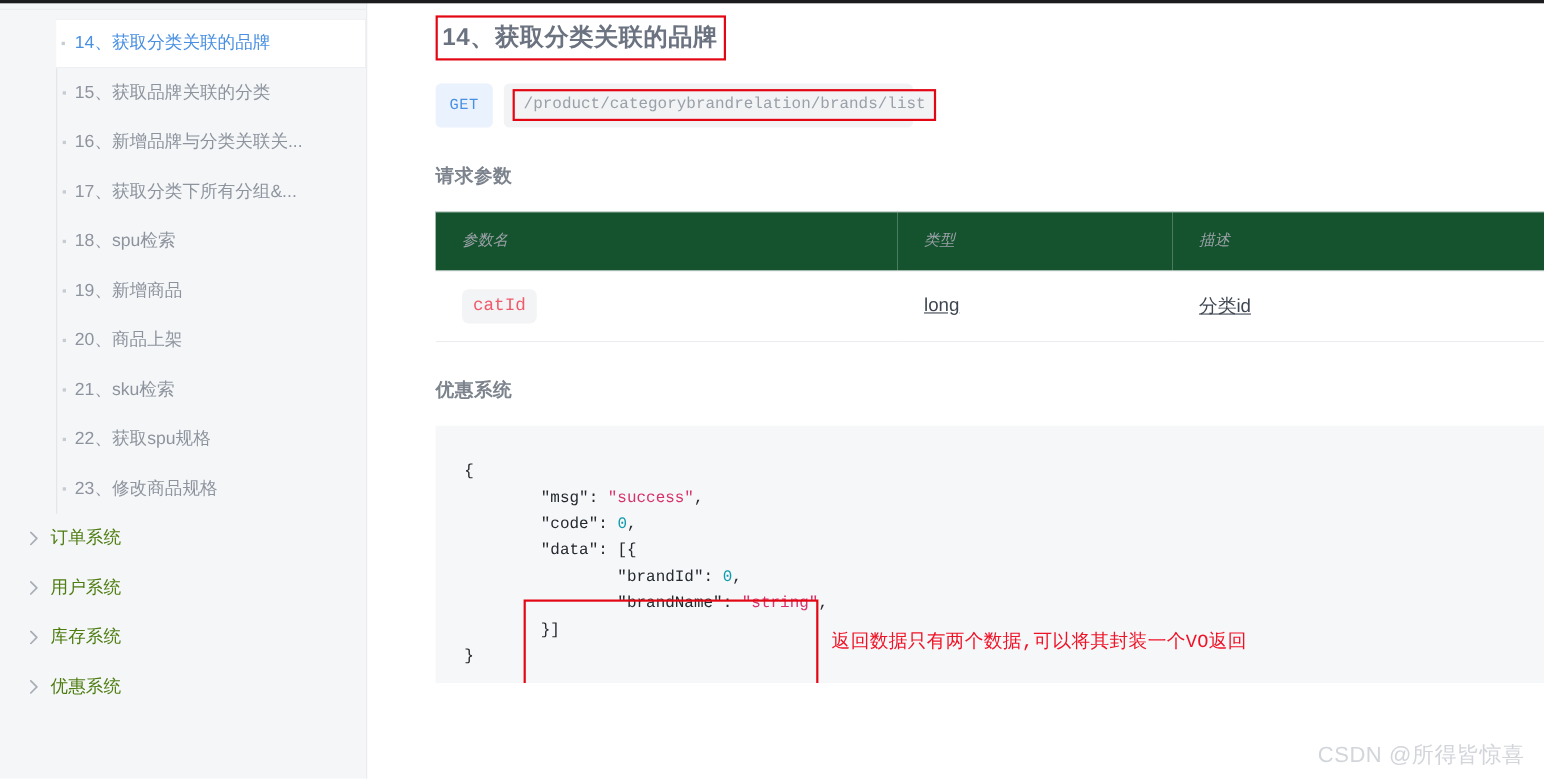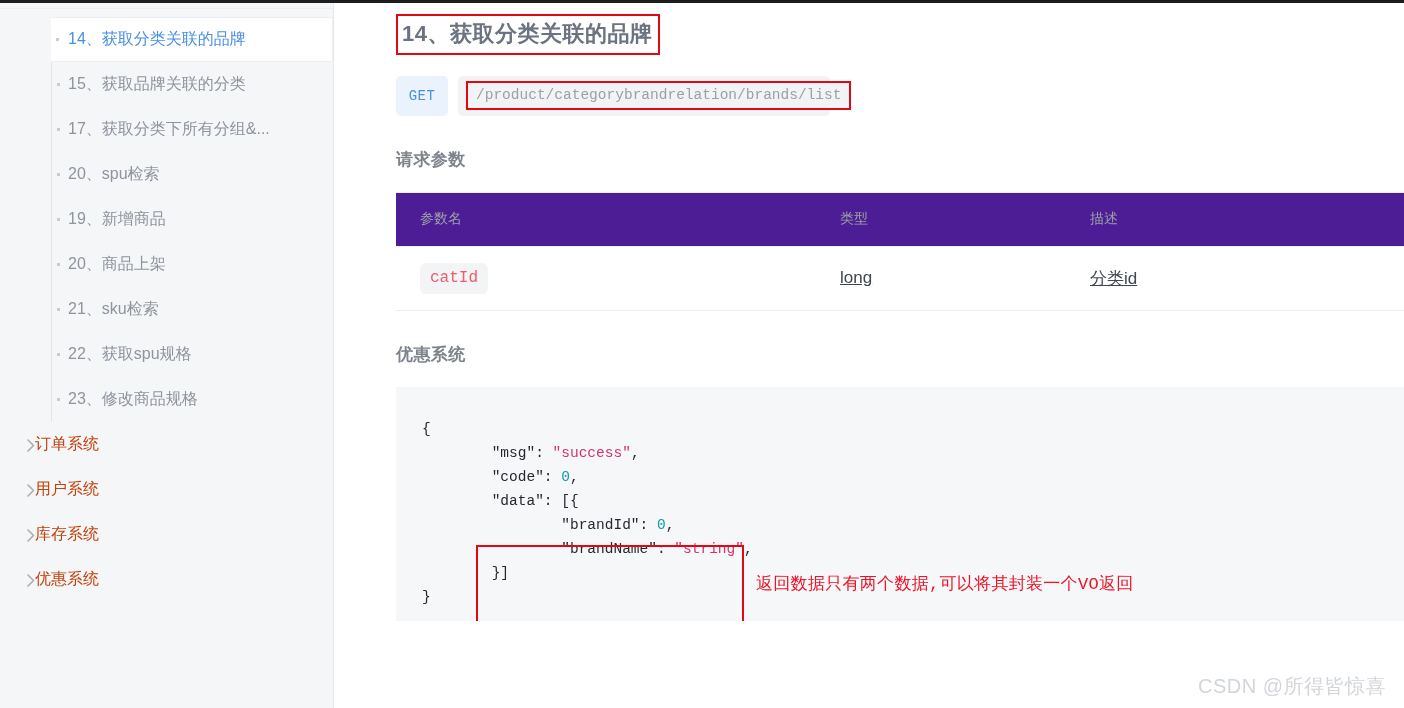--- a/index.html
+++ b/index.html
@@ -66,22 +66,22 @@
   }
   .nav-item.active {
     background: #ffffff; color: #4a90e2;
     border-top: 1px solid #eceef1; border-bottom: 1px solid #eceef1;
     border-right: 1px solid #eceef1;
     margin-left: -1px; padding-left: 17px;
   }
   .nav-item.active .dot { background: #c7ccd3; }
 
   .nav-group {
-    height: 45px; display: flex; align-items: center; 
-    padding-left: 27px; font-size: 16px; color: #c2410c; cursor: pointer;
+    height: 45px; display: flex; align-items: center; gap: 11px;
+    padding-left: 27px; font-size: 16px; color: #4d7c0f; cursor: pointer;
   }
   .chev {
     flex: 0 0 8px; width: 8px; height: 13px; display:block;
   }
 
   
   .main {
     position: relative; flex: 1 1 auto; height: 708px;
     background: #ffffff; overflow: hidden;
     padding-left: 62px;
@@ -121,23 +121,23 @@
   .section-head {
     font-size: 17px; font-weight: bold; color: #7c838d;
     margin-top: 32px; letter-spacing: 0.4px;
   }
 
   
   .param-table { margin-top: 21px; width: 1342px; border-collapse: collapse; }
   .param-table th {
     text-align: left; font-weight: normal;
     font-size: 14px; color: #9ba1a9;
-    background: #4c1d95;
+    background: #14532d;
     height: 54px; padding: 0 0 0 24px;
-    border-top: 1px solid #ebedf0; border-bottom: 1px solid #ebedf0;
+    border-top: 1px solid #ebedf0; border-bottom: 1px solid #ebedf0; font-style: italic;
   }
   .param-table td {
     height: 64px; padding: 0 0 0 24px;
     font-size: 17px; color: #3f4652;
     border-bottom: 1px solid #ebedf0;
     vertical-align: middle;
     text-decoration: underline;
   }
   .col-name { width: 420px; }
   .col-type { width: 250px; }
@@ -204,25 +204,29 @@
         <div class="nav-item active">
           <span class="dot"></span>
           <span>14、获取分类关联的品牌</span>
         </div>
         <div class="nav-item">
           <span class="dot"></span>
           <span>15、获取品牌关联的分类</span>
         </div>
         <div class="nav-item">
           <span class="dot"></span>
+          <span>16、新增品牌与分类关联关...</span>
+        </div>
+        <div class="nav-item">
+          <span class="dot"></span>
           <span>17、获取分类下所有分组&amp;...</span>
         </div>
         <div class="nav-item">
           <span class="dot"></span>
-          <span>20、spu检索</span>
+          <span>18、spu检索</span>
         </div>
         <div class="nav-item">
           <span class="dot"></span>
           <span>19、新增商品</span>
         </div>
         <div class="nav-item">
           <span class="dot"></span>
           <span>20、商品上架</span>
         </div>
         <div class="nav-item">

